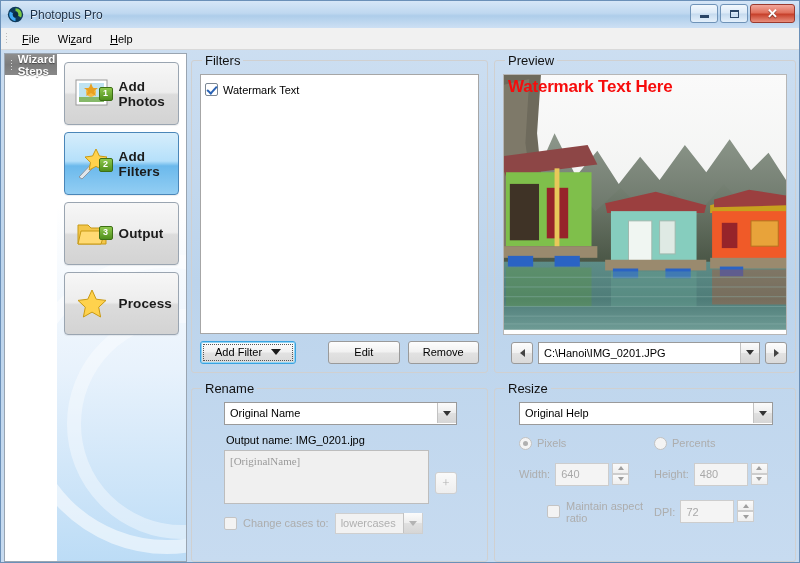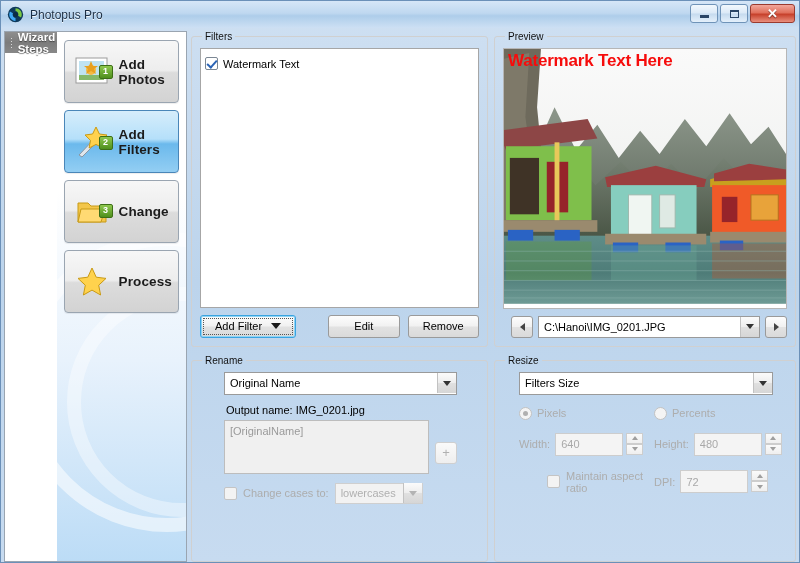--- a/index.html
+++ b/index.html
@@ -173,21 +173,21 @@
   #content-bottom { display: flex; flex: 1 1 auto; gap: 6px; margin-top: 8px; }
 
   fieldset.grp {
     border: 1px solid #d0d0d0; border-radius: 3px;
     margin: 0; padding: 6px 8px 8px 8px;
     background: transparent;
     position: relative;
     min-width: 0;
   }
   fieldset.grp > legend {
-    font-size: 10px; color: #111; padding: 0 3px; margin-left: 2px;
+    font-size: 13px; color: #111; padding: 0 3px; margin-left: 2px;
   }
 
   #grp-filters { flex: 1 1 auto; display: flex; flex-direction: column; }
   #grp-preview { flex: 0 0 302px; display: flex; flex-direction: column; }
 
   .listbox {
     flex: 1 1 auto; background: #fff;
     border: 1px solid #a6a6a6;
     padding: 8px 4px;
     overflow: hidden;
@@ -272,21 +272,21 @@
   
   #grp-rename { flex: 1 1 auto; }
   #grp-resize { flex: 0 0 302px; }
 
   .combo.wide { width: 100%; height: 23px; }
 
   .outname {
     font-size: 11px; color: #000; margin: 9px 0 4px 2px;
   }
   .renamearea {
-    display: flex; gap: 6px; align-items: flex-end;
+    display: flex; gap: 6px; align-items: flex-end; font-family: Liberation Serif, serif;
   }
   .txtarea {
     flex: 1 1 auto; height: 54px;
     border: 1px solid #bdbdbd; background: #f0f0f0;
     color: #9a9a9a; font-size: 11px;
     padding: 4px 5px;
   }
   .plusbtn {
     width: 22px; height: 22px; flex: 0 0 22px;
     border: 1px solid #cfcfcf; border-radius: 3px;
@@ -313,21 +313,21 @@
     position: relative; flex: 0 0 13px;
   }
   .rad.sel::after {
     content: ""; position: absolute; left: 3px; top: 3px;
     width: 5px; height: 5px; border-radius: 50%; background: #b0b0b0;
   }
   .dimrow { display: flex; align-items: center; margin-top: 13px; }
   .dimgrp { display: flex; align-items: center; gap: 5px; flex: 0 0 135px; text-align: right; }
   .spinwrap { display: flex; align-items: stretch; }
   .spinfield {
-    width: 68px; height: 23px;
+    width: 54px; height: 23px;
     border: 1px solid #cdcdcd; background: #f4f4f4;
     color: #a9a9a9; font-size: 11px;
     display: flex; align-items: center; padding-left: 5px;
   }
   .spinbtns { display: flex; flex-direction: column; margin-left: 3px; }
   .spinb {
     width: 17px; height: 11px;
     border: 1px solid #cdcdcd;
     background: linear-gradient(180deg,#fafafa,#efefef);
     display: flex; align-items: center; justify-content: center;
@@ -367,20 +367,26 @@
       </div>
       <div class="win-btn">
         <div class="glyph-max"></div>
       </div>
       <div class="win-btn close">
         <div class="glyph-close">✕</div>
       </div>
     </div>
   </div>
 
+  <div id="menubar">
+    <div class="grip"></div>
+    <div class="menu-item"><u>F</u>ile</div>
+    <div class="menu-item">Wi<u>z</u>ard</div>
+    <div class="menu-item"><u>H</u>elp</div>
+  </div>
 
   <div id="body">
 
     <div id="sidebar">
       <div id="sidebar-header">
         <div class="grip-w"></div>
         <span>Wizard Steps</span>
       </div>
       <div id="sidebar-body">
         <div class="swoosh s1"></div>
@@ -413,21 +419,21 @@
 
         <div class="step">
           <div class="step-icon">
             <svg width="32" height="28" viewBox="0 0 32 28">
               <path d="M2 5 h10 l3 3 h15 v16 H2 Z" fill="#f5c councils"></path>
               <path d="M2 5 h10 l3 3 h15 v16 H2 Z" fill="#f3c64a" stroke="#c79a16"></path>
               <path d="M5 11 h24 l-4 13 H2 Z" fill="#ffda73" stroke="#c79a16"></path>
             </svg>
             <div class="badge">3</div>
           </div>
-          <div class="step-label">Change</div>
+          <div class="step-label">Output</div>
         </div>
 
         <div class="step">
           <div class="step-icon">
             <svg width="34" height="32" viewBox="0 0 34 32">
               <path d="M17 2 L21.2 11.2 L31 12.4 L23.7 19.2 L25.6 29 L17 24.1 L8.4 29 L10.3 19.2 L3 12.4 L12.8 11.2 Z" fill="#ffd24d" stroke="#c99a14"></path>
             </svg>
           </div>
           <div class="step-label">Process</div>
         </div>
@@ -579,21 +585,21 @@
                   </span>
               </div>
             </div>
           </div>
         </fieldset>
 
         <fieldset class="grp" id="grp-resize">
           <legend>Resize</legend>
           <div style="padding:0 14px 0 16px">
             <div class="combo wide">
-              <span>Filters Size</span>
+              <span>Original Help</span>
               <span class="arrowbox">
                   <i class="arrow-d"></i>
                 </span>
             </div>
 
             <div class="radiorow">
               <div class="radio-grp first">
                 <span class="rad sel"></span>
                 <span class="lbl-dis">Pixels</span>
               </div>

